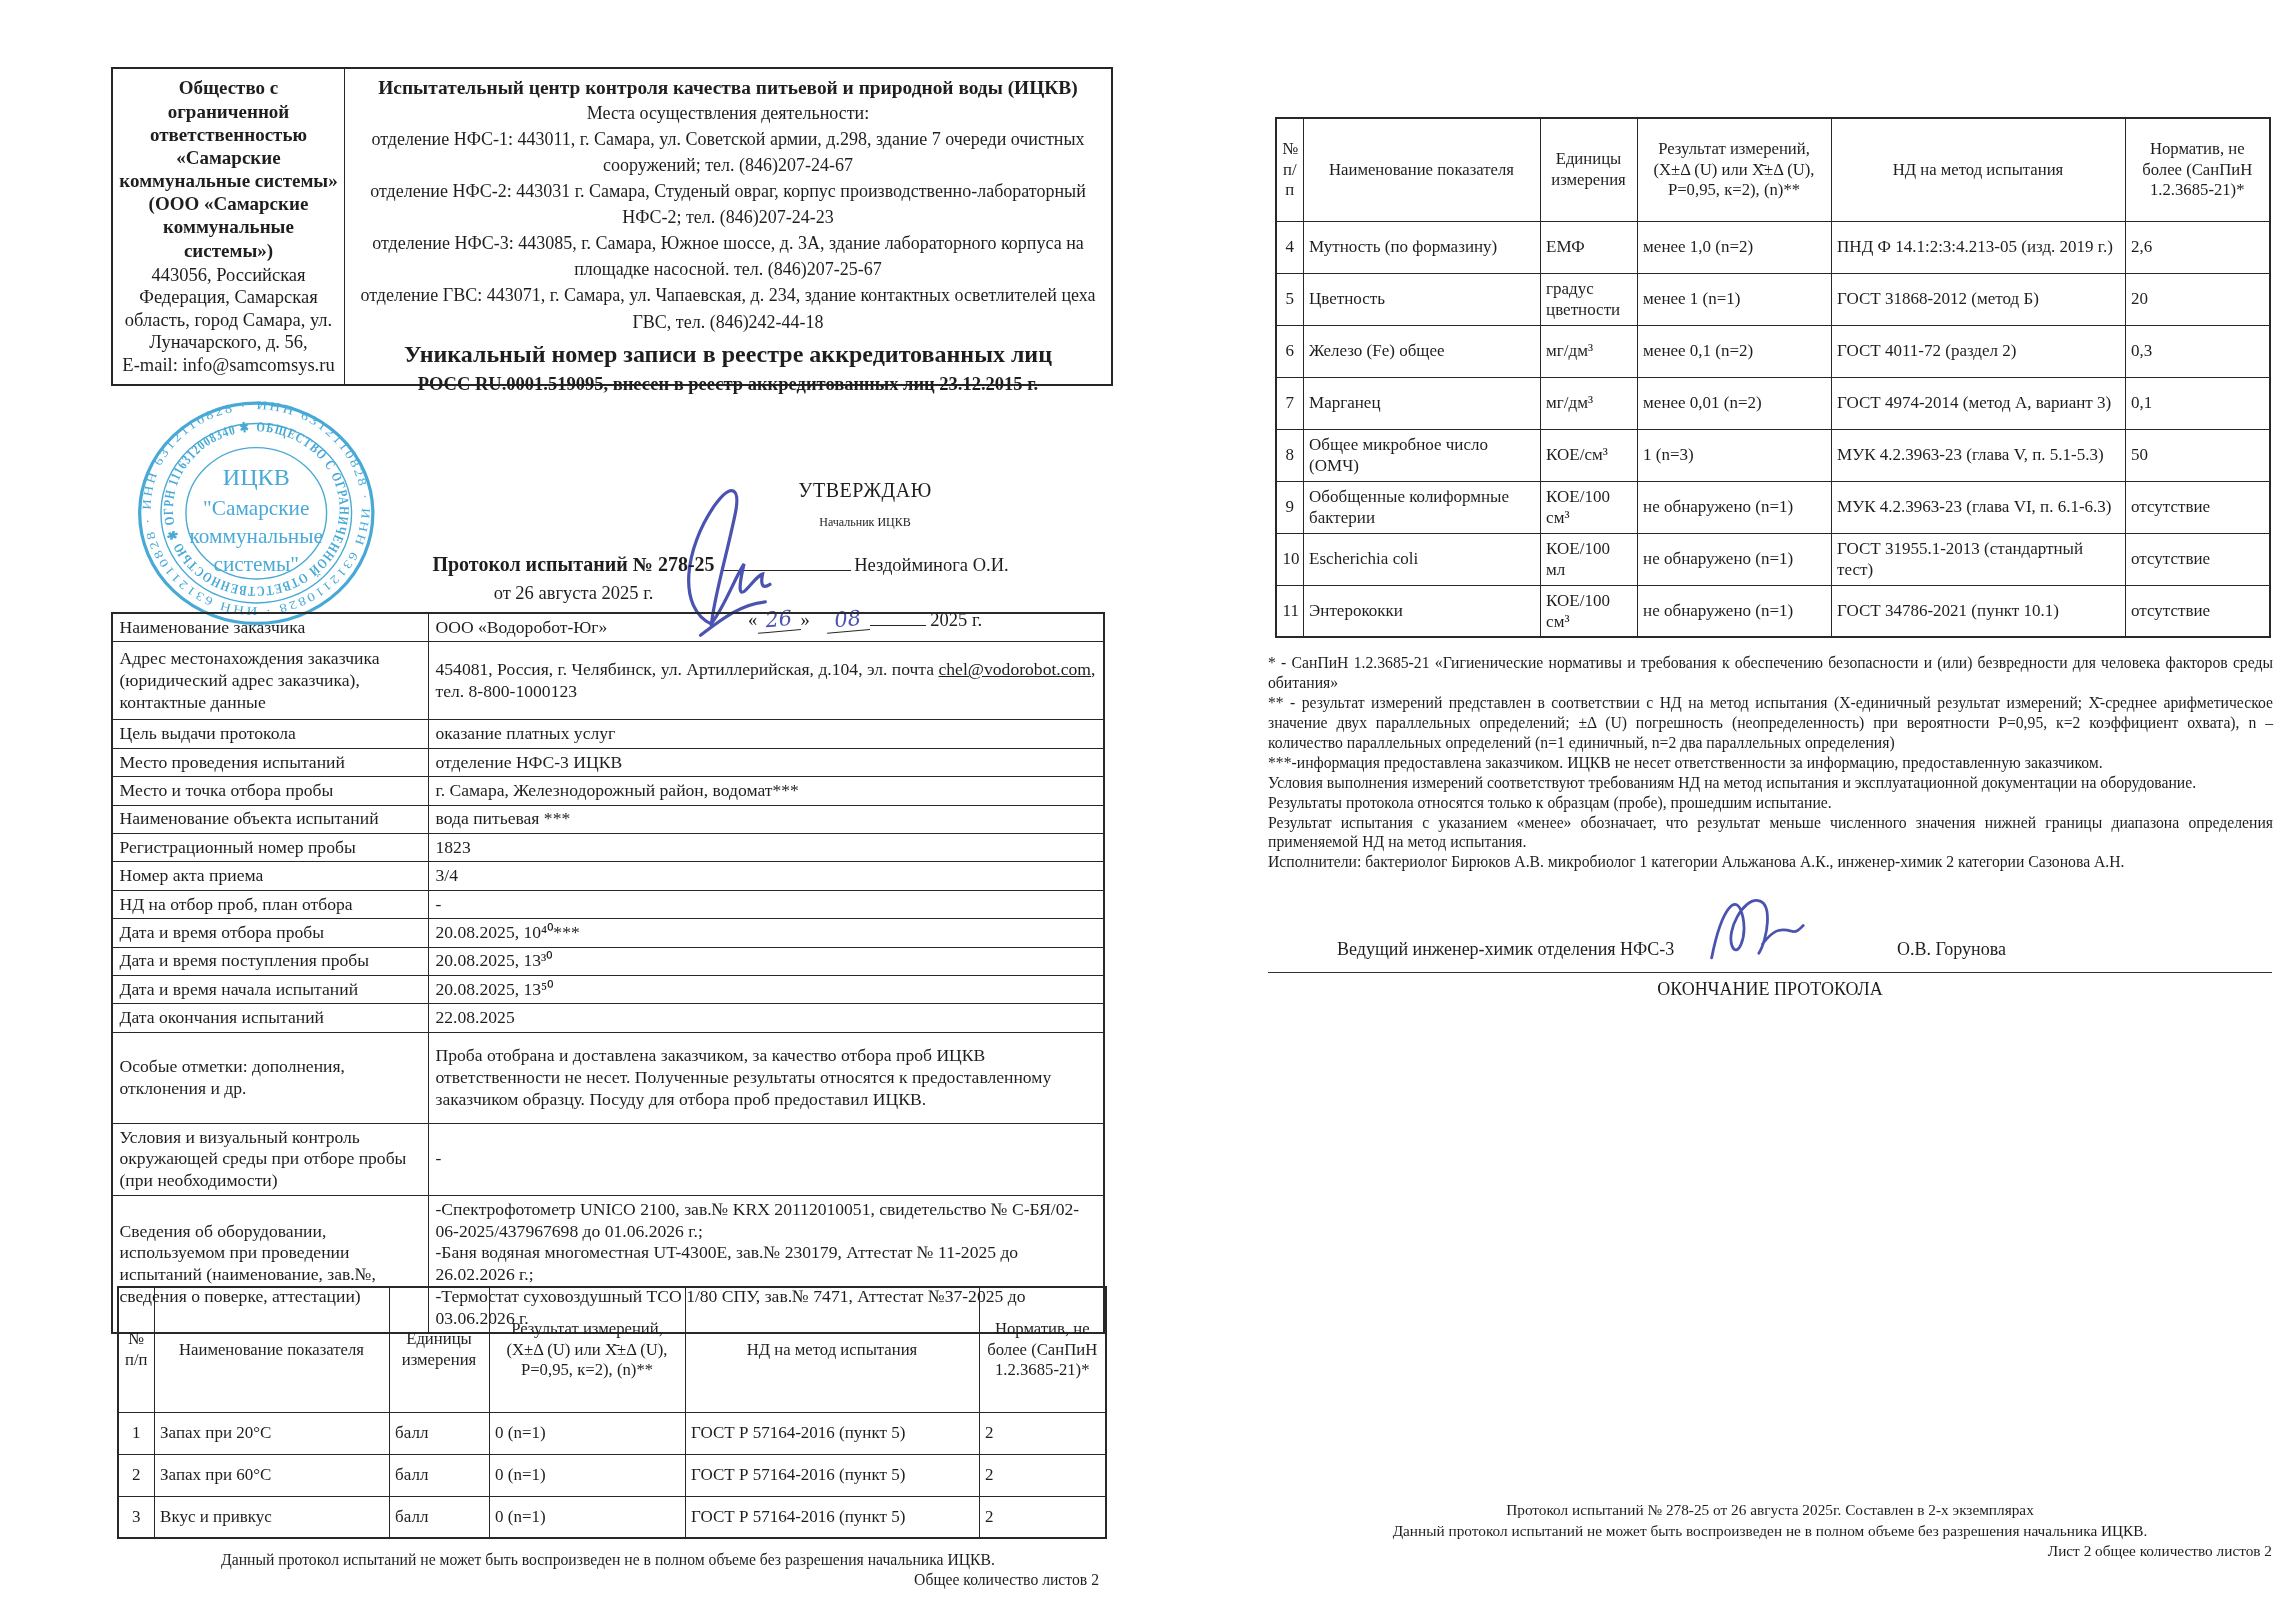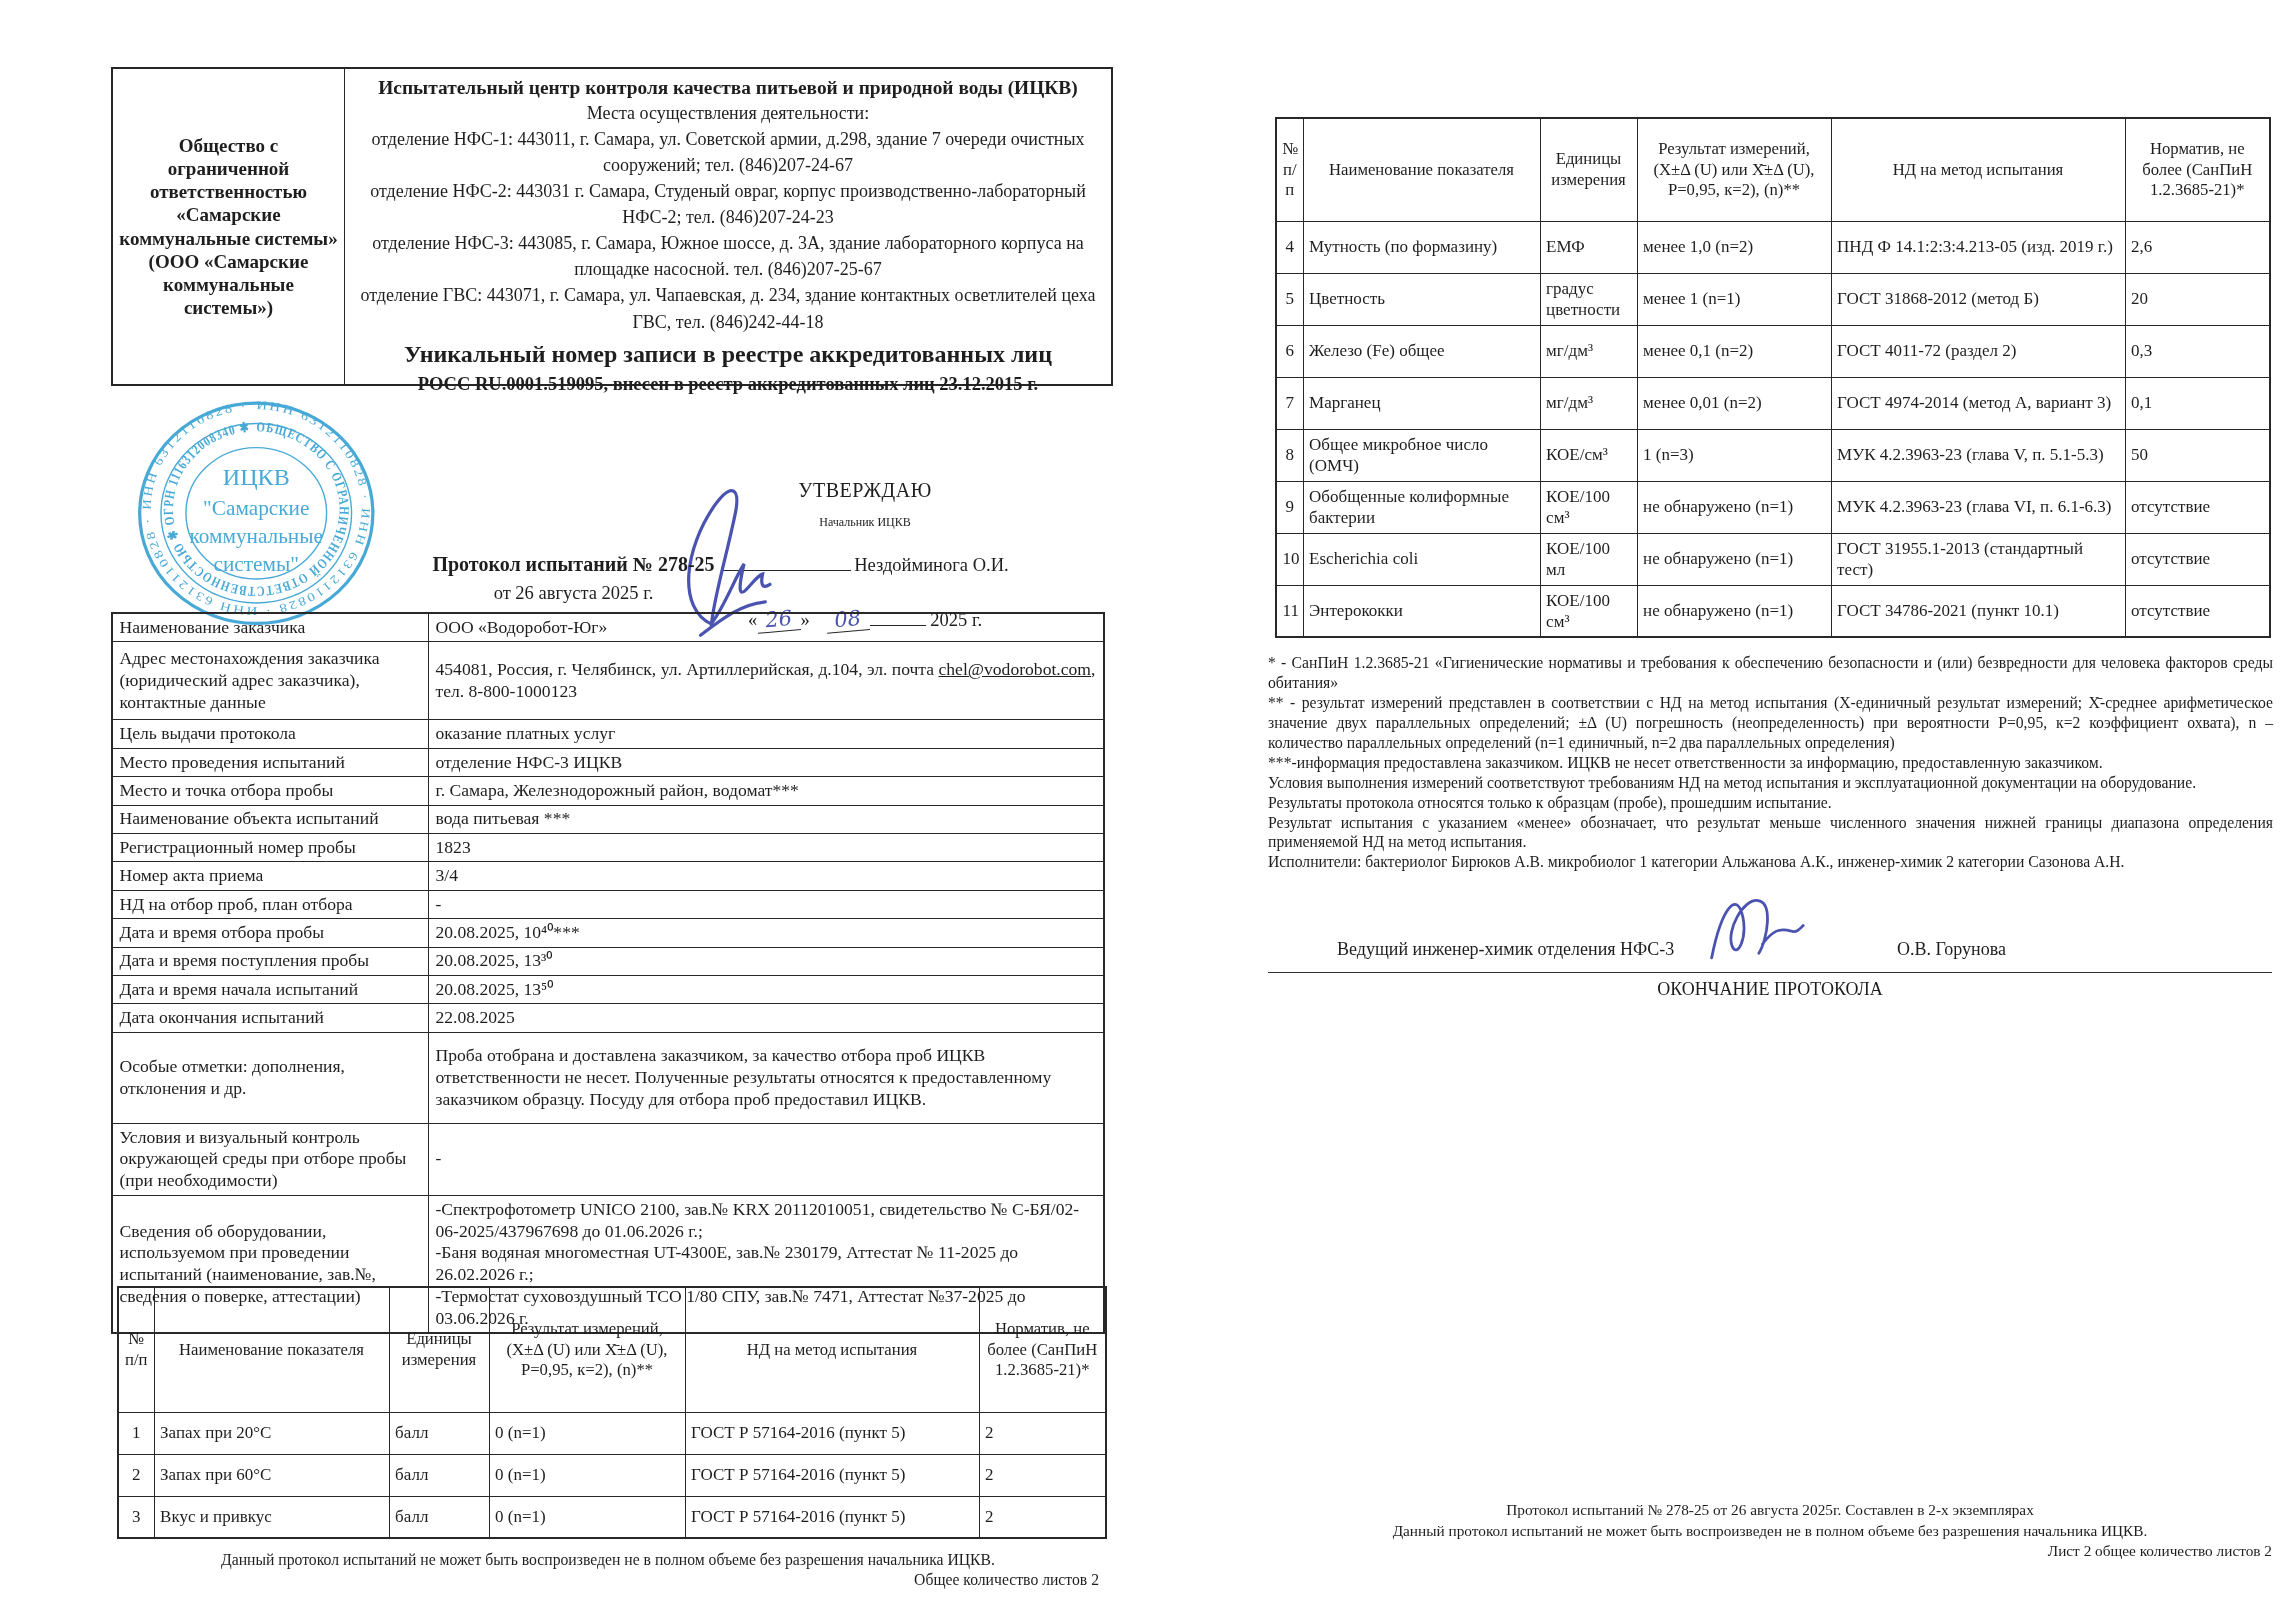--- a/index.html
+++ b/index.html
@@ -85,20 +85,25 @@
 <div class="abs" id="org-table">
   <div id="org-cell">
     <div id="org-bold">Общество с
 ограниченной
 ответственностью
 «Самарские
 коммунальные системы»
 (ООО «Самарские
 коммунальные
 системы»)</div>
+    <div id="org-addr">443056, Российская
+Федерация, Самарская
+область, город Самара, ул.
+Луначарского, д. 56,
+E-mail: info@samcomsys.ru</div>
   </div>
   <div id="center-cell">
     <div id="c-title">Испытательный центр контроля качества питьевой и природной воды (ИЦКВ)</div>
     <div id="c-sub">Места осуществления деятельности:</div>
     <div id="center-addresses">
         <div class="c-addr">отделение НФС-1: 443011, г. Самара, ул. Советской армии, д.298, здание 7 очереди очистных сооружений; тел. (846)207-24-67</div>
         <div class="c-addr">отделение НФС-2: 443031 г. Самара, Студеный овраг, корпус производственно-лабораторный НФС-2; тел. (846)207-24-23</div>
         <div class="c-addr">отделение НФС-3: 443085, г. Самара, Южное шоссе, д. 3А, здание лабораторного корпуса на площадке насосной. тел. (846)207-25-67</div>
         <div class="c-addr">отделение ГВС: 443071, г. Самара, ул. Чапаевская, д. 234, здание контактных осветлителей цеха ГВС, тел.  (846)242-44-18</div>
       </div>

